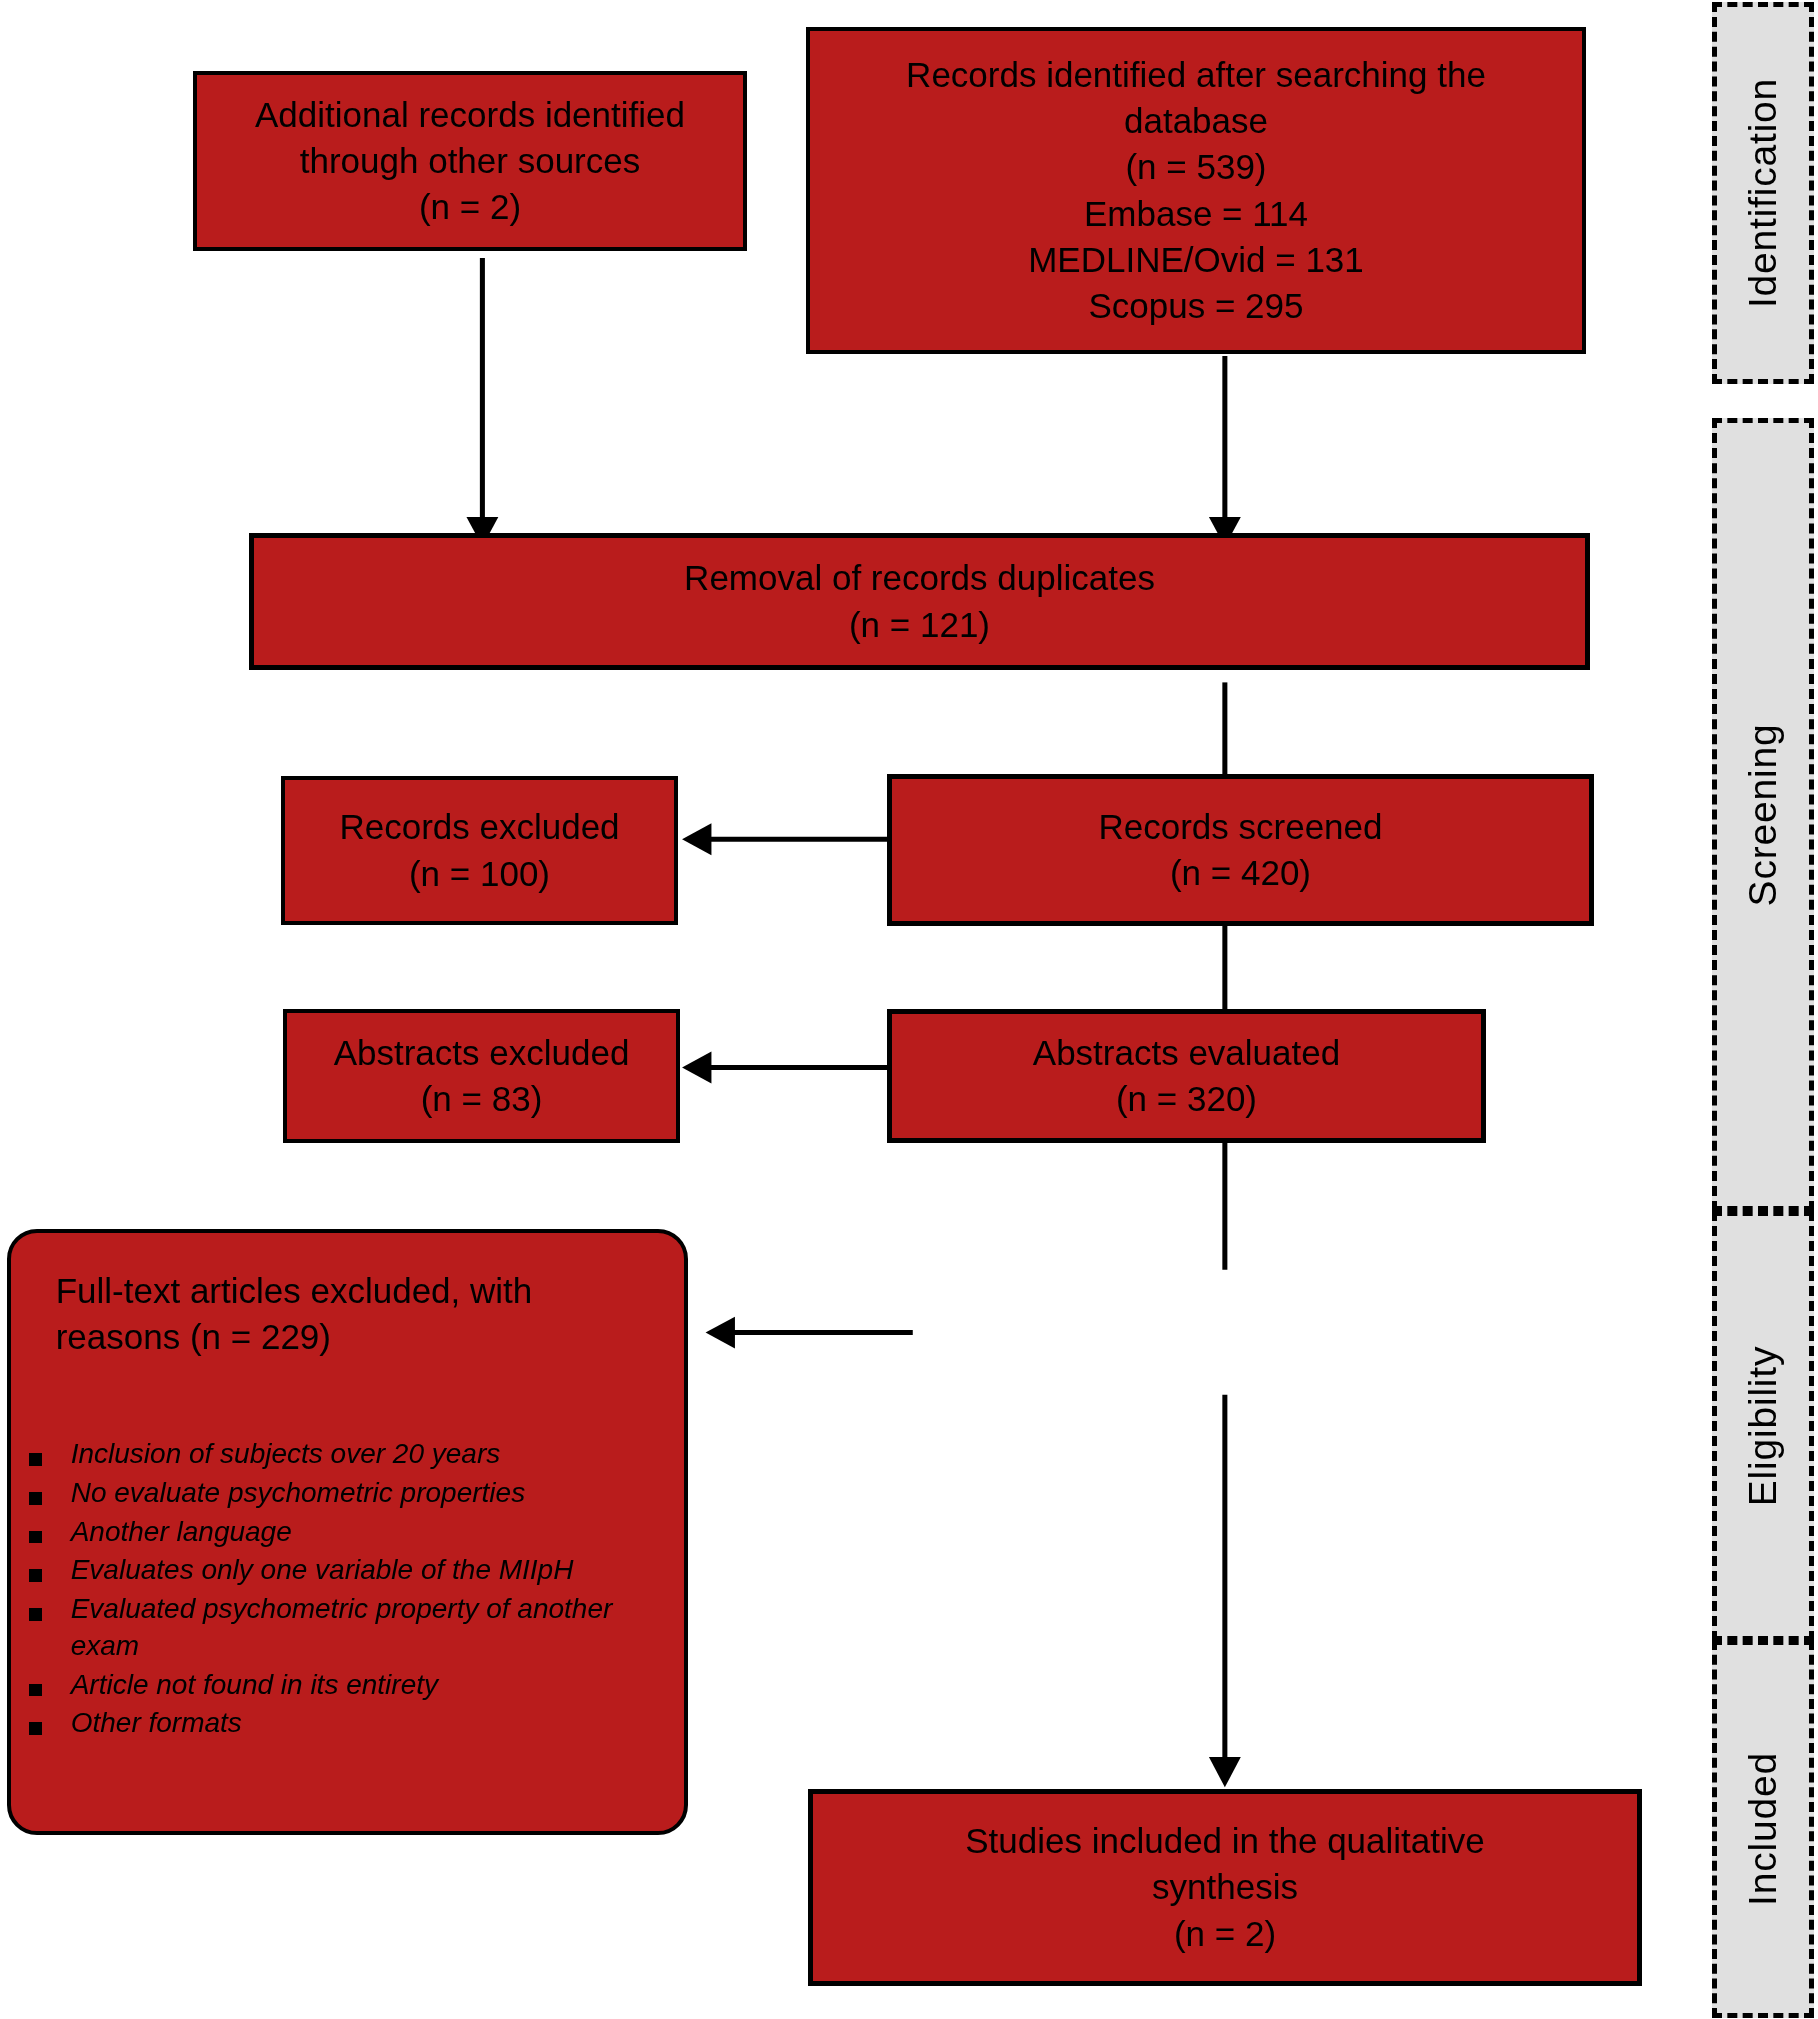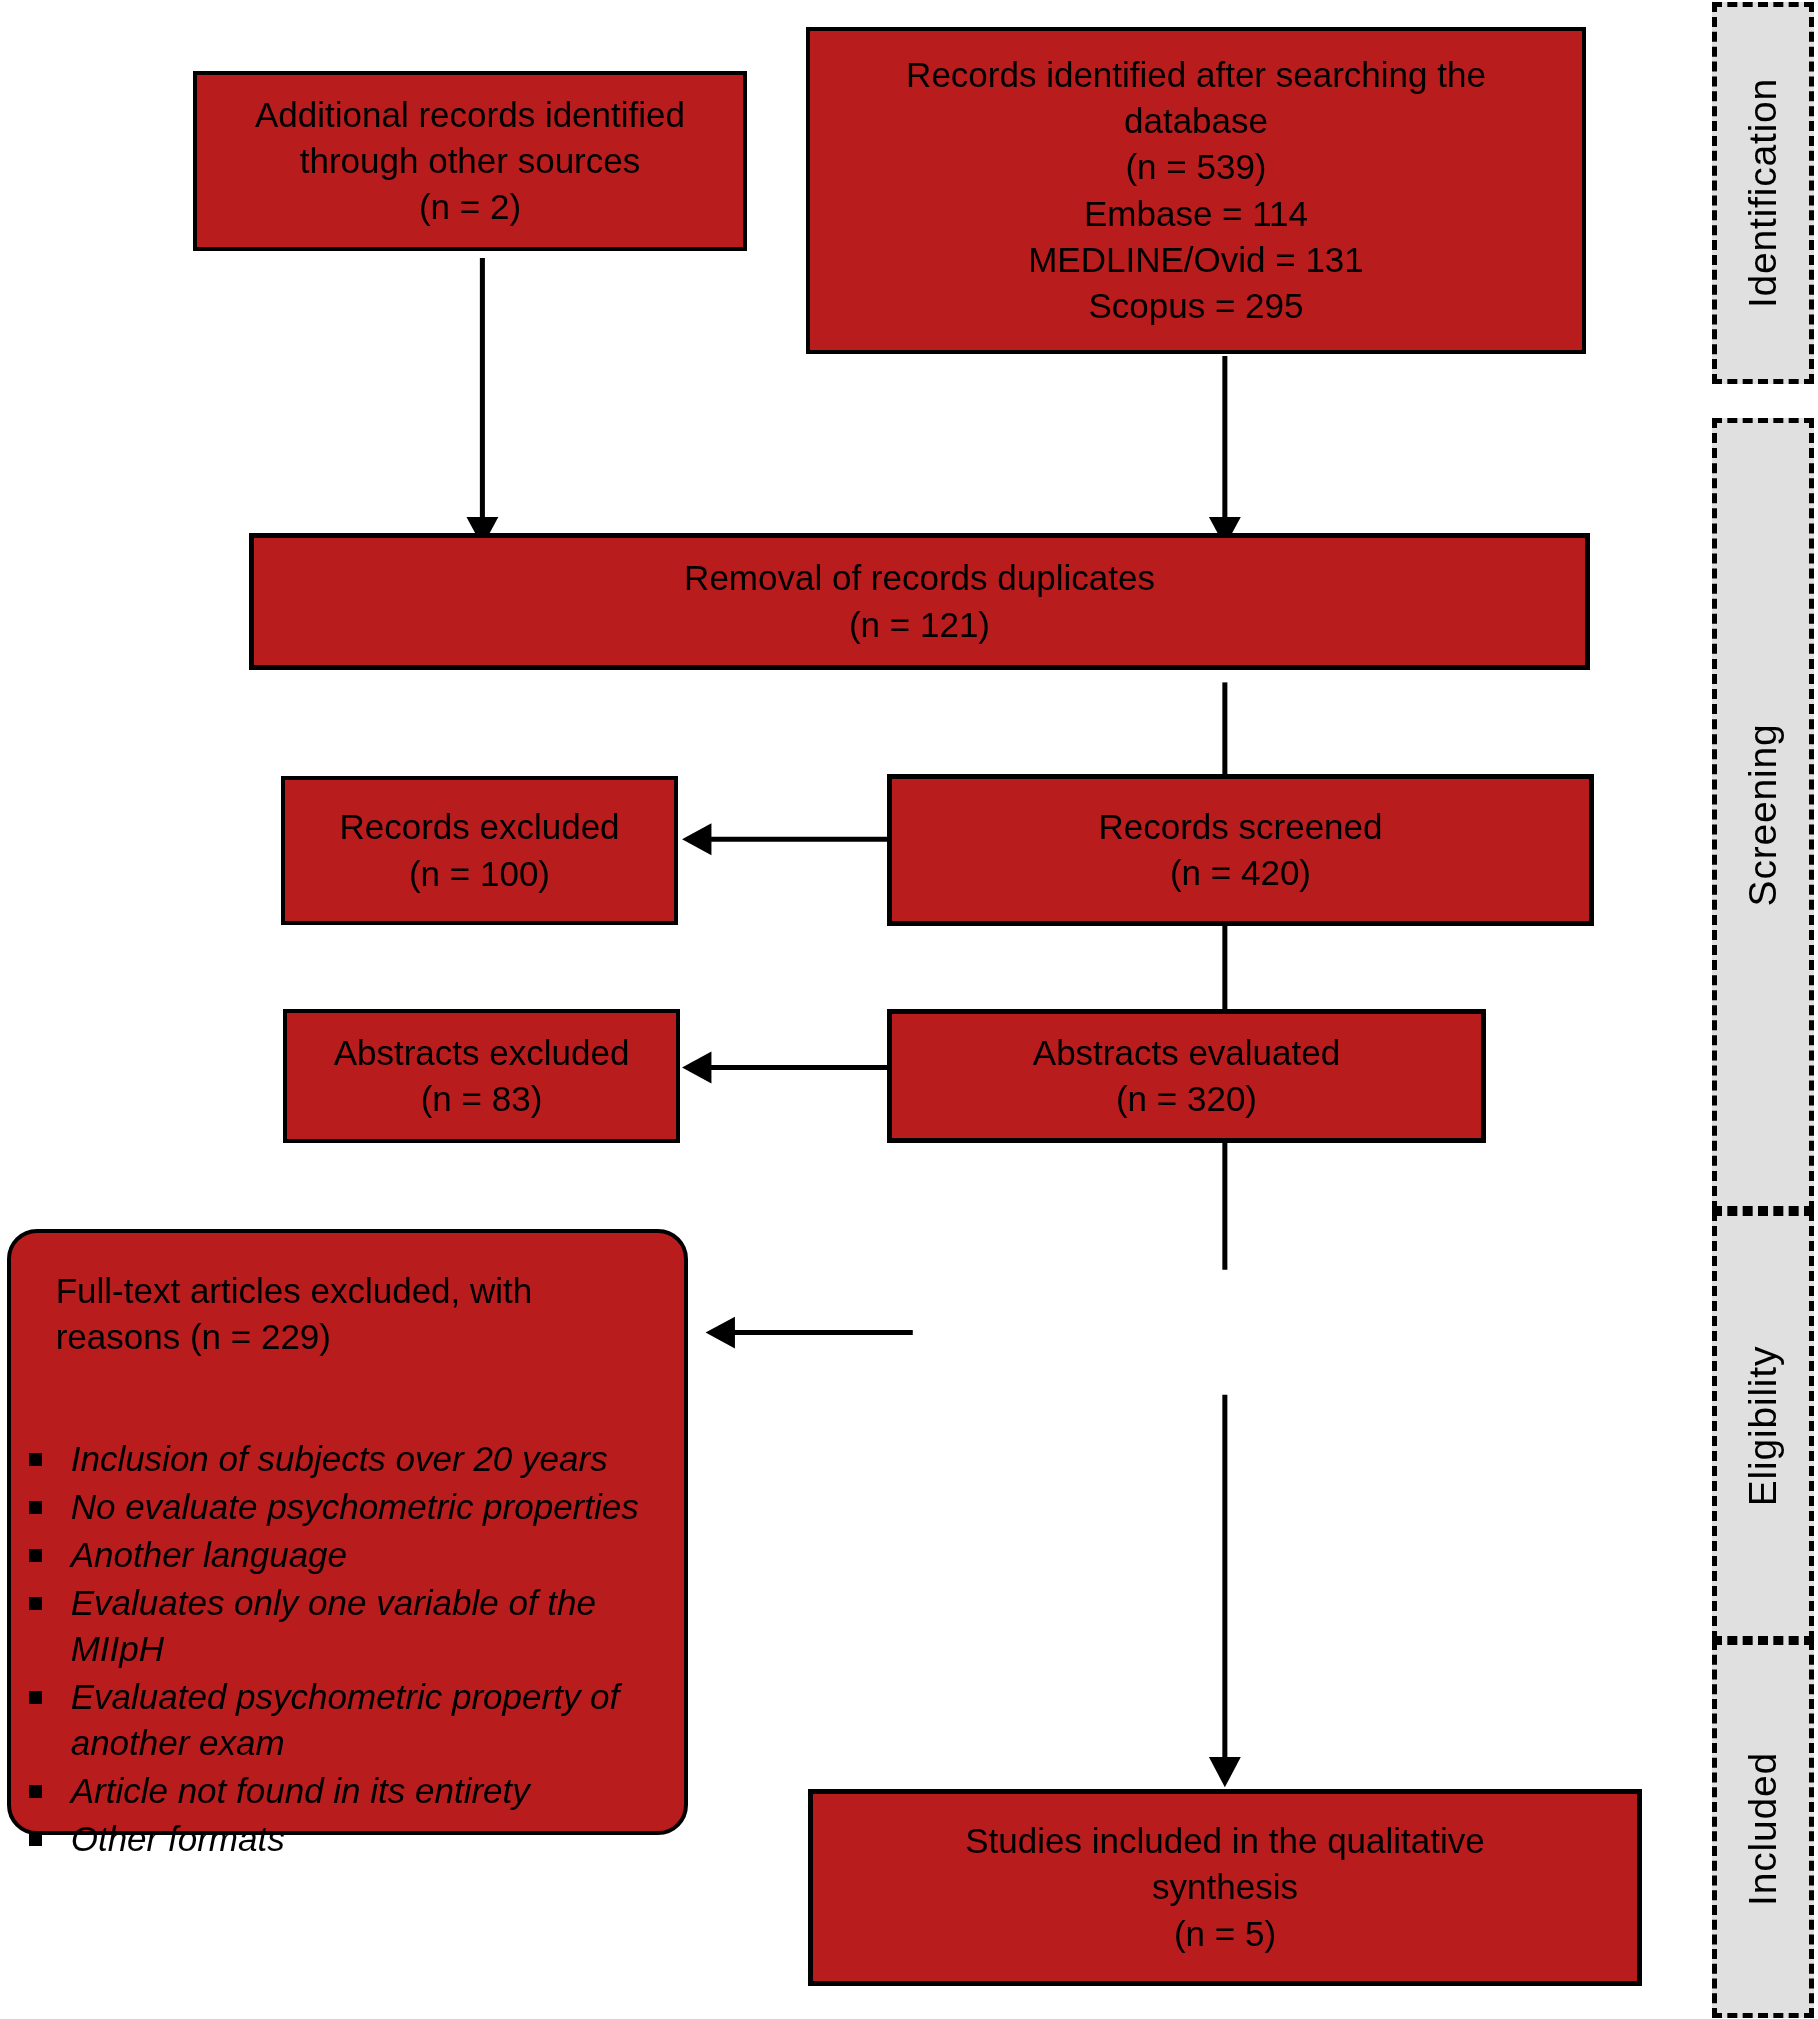--- a/index.html
+++ b/index.html
@@ -46,21 +46,21 @@
     margin: 13.4px 0 0 35px;
     font-size: 35px;
     line-height: 1.3;
     white-space: pre-line;
   }
   .reasons-list {
     list-style: none;
     margin: 77px 0 0 0;
     padding: 0;
     font-style: italic;
-    font-size: 35px;
+    font-size: 28px;
     line-height: 1.32;
   }
   .reasons-list li {
     position: relative;
     padding-left: 50px;
     margin: 0 0 1.7px 0;
   }
   .reasons-list li::before {
     content: "";
     position: absolute;
@@ -158,21 +158,21 @@
       <li>Evaluates only one variable of the MIIpH</li>
       <li>Evaluated psychometric property of another exam</li>
       <li>Article not found in its entirety</li>
       <li>Other formats</li>
     </ul>
   </div>
 
 
   <div class="box thick" style="left:808px; top:1789px; width:834px; height:197px;">Studies included in the qualitative
 synthesis
-(n = 5)</div>
+(n = 2)</div>
 
   <div class="stage" style="top:1.7px; height:382px;">
     <span>Identification</span>
   </div>
 
   <div class="stage" style="top:418px; height:793px;">
     <span>Screening</span>
   </div>
 
   <div class="stage" style="top:1211px; height:430px;">

